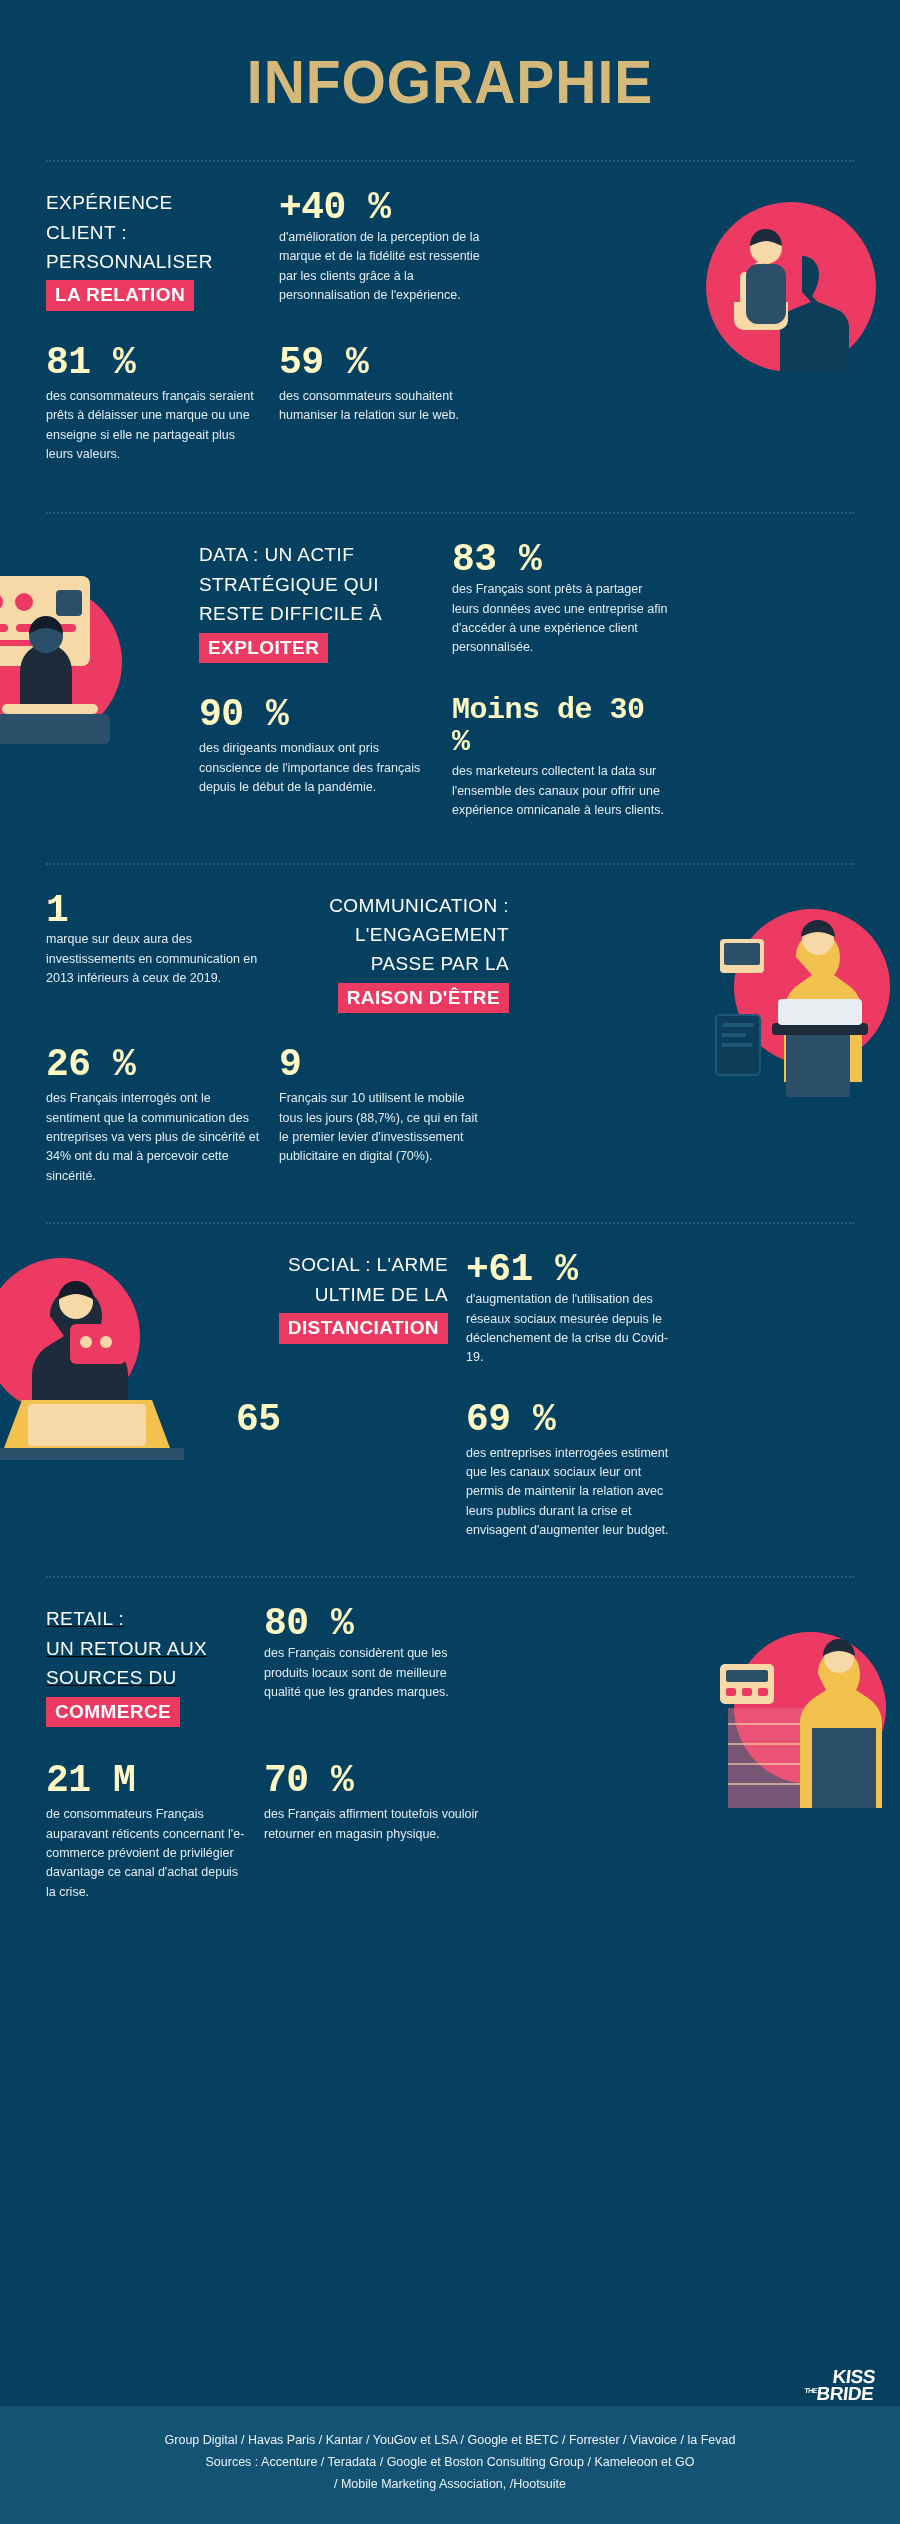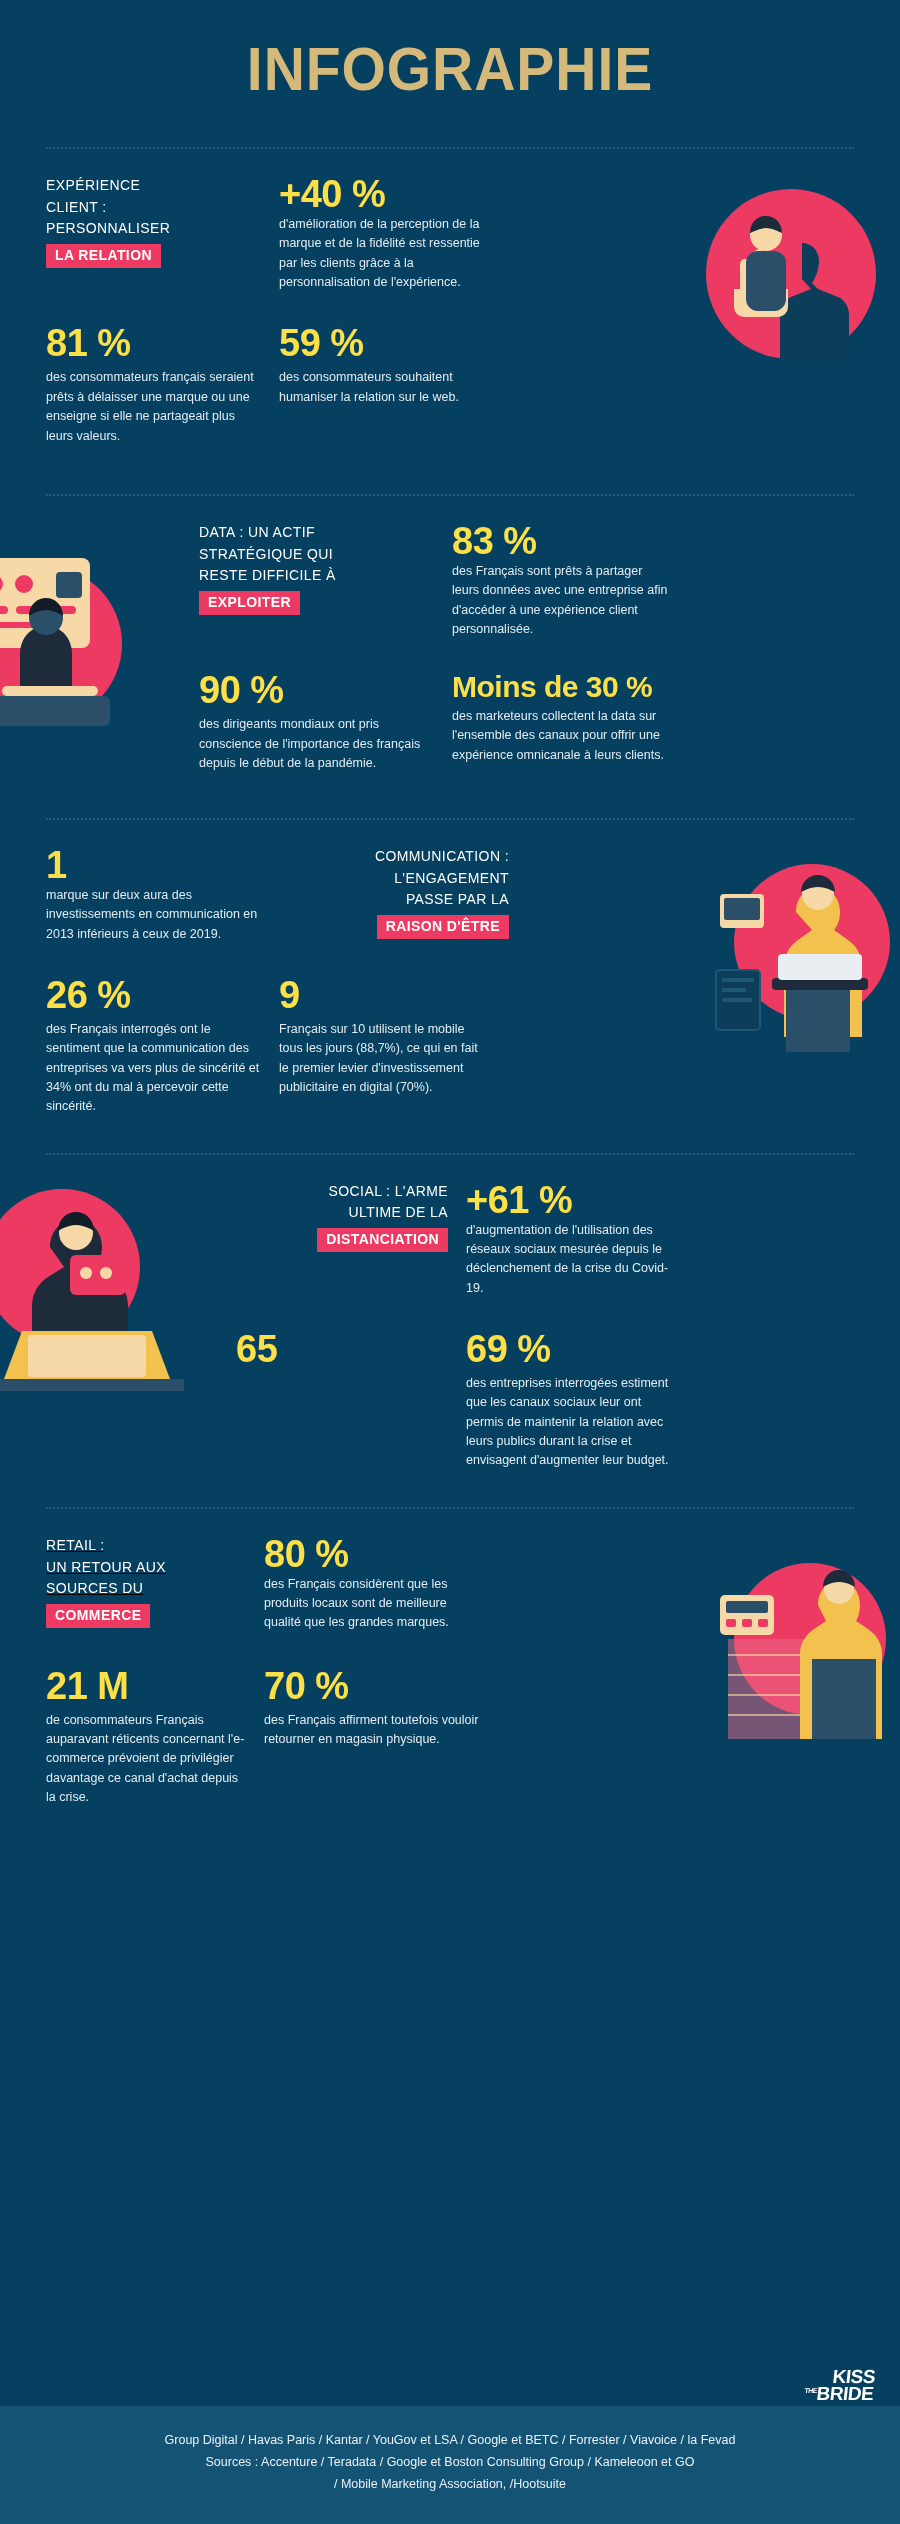--- a/index.html
+++ b/index.html
@@ -11,21 +11,21 @@
   .page {
     position: relative;
     width: 900px;
     min-height: 2524px;
     background: #064060;
     overflow: hidden;
   }
 
   
   .header {
-    padding-top: 36px;
+    padding-top: 49px;
     text-align: center;
     position: relative;
   }
   .title-1 {
     color: #d4b97a;
     font-size: 62px;
     font-weight: bold;
     letter-spacing: 1px;
     line-height: 1.05;
     font-family: "Liberation Sans Narrow", "Liberation Sans", sans-serif;
@@ -77,42 +77,43 @@
     padding: 26px 46px 20px 46px;
   }
   .row {
     display: flex;
     gap: 18px;
   }
   .col { flex: 1; }
 
   .heading {
     color: #ffffff;
-    font-size: 14px;
+    font-size: 19px;
     font-weight: 300;
     line-height: 1.55;
     letter-spacing: 0.4px;
   }
   .heading.right { text-align: right; }
   .hl {
     display: inline-block;
     background: #ed3a63;
     color: #ffffff;
     font-weight: bold;
     padding: 2px 9px 3px 9px;
     line-height: 1.35;
     margin-top: 4px;
   }
 
   .stat-num {
-    color: #fde047;
+    color: #fef9c3;
     font-size: 38px;
     font-weight: bold;
     line-height: 1.05;
     letter-spacing: -0.5px;
+    font-family: Liberation Mono, monospace;
   }
   .stat-num.small { font-size: 30px; }
   .stat-body {
     color: #e3ecf2;
     font-size: 12.5px;
     line-height: 1.55;
     margin-top: 4px;
     font-weight: 300;
   }
   .lead-body {

